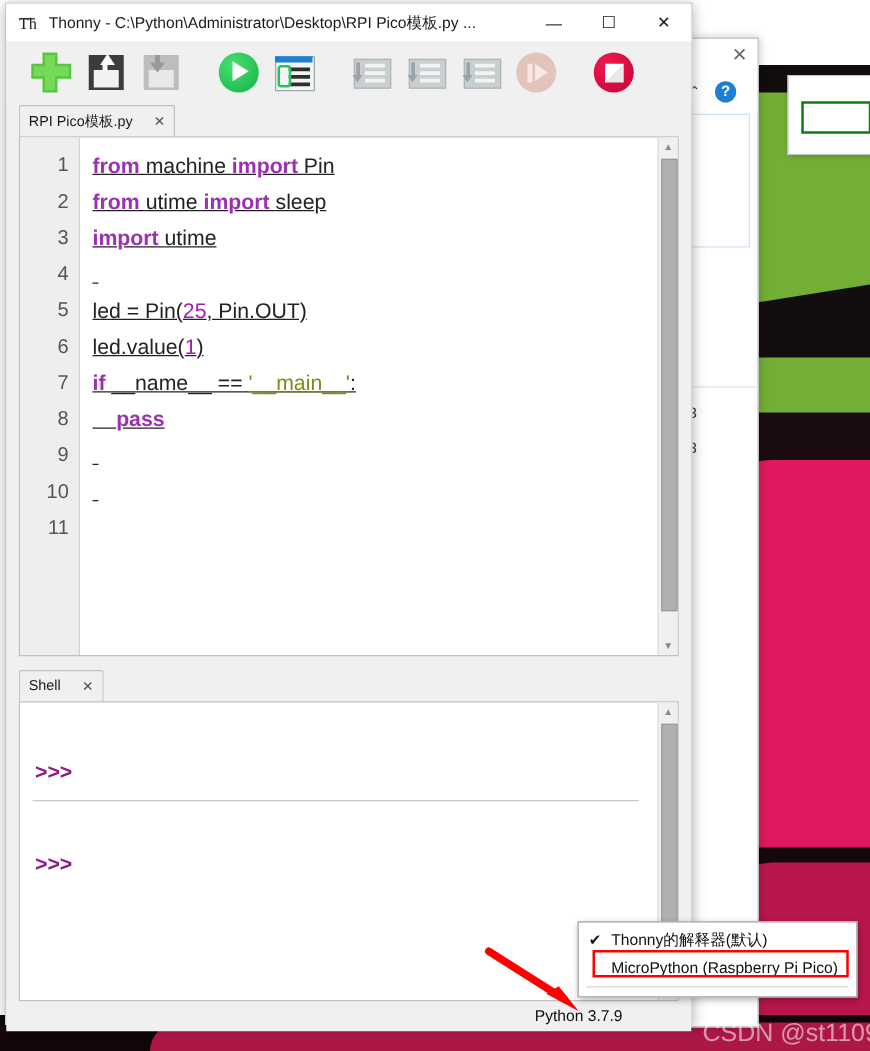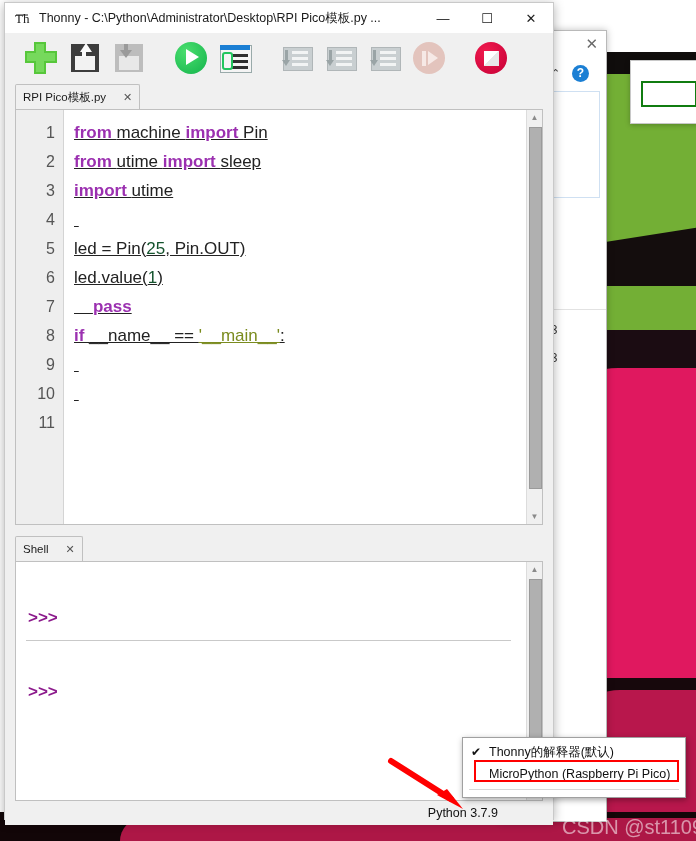--- a/index.html
+++ b/index.html
@@ -116,21 +116,21 @@
   #editor{height:416px;background:#ffffff;border:1px solid #c0c0c0;display:flex;position:relative;
     box-sizing:border-box;}
   #gutter{width:48px;background:#eeeeee;border-right:1px solid #d4d4d4;padding-top:8px;box-sizing:border-box;}
   .lnum{height:29px;line-height:29px;text-align:right;padding-right:8px;font-size:16px;color:#555;
     font-family:"Liberation Sans",sans-serif;}
   #code{flex:1;padding-top:8px;font-size:17px;font-family:"Liberation Sans",sans-serif;
     color:#222;position:relative;overflow:hidden;text-decoration:underline;}
   .cline{height:29px;line-height:29px;padding-left:10px;white-space:pre;}
   .cline.hl{background:#ececec;}
   .kw{color:#9b30b0;font-weight:bold;}
-  .num{color:#14532d;}
+  .num{color:#a21caf;}
   .str{color:#7a8b1e;text-decoration:underline;}
   .paren{color:#0033cc;}
   .editor-sb{position:absolute;right:0;top:0;width:15px;height:100%;background:#f0f0f0;
     border-left:1px solid #dcdcdc;}
   .sb-arrow{width:15px;height:15px;text-align:center;font-size:8px;color:#8a8a8a;line-height:15px;}
   .sb-thumb{position:absolute;left:2px;width:11px;background:#b0b0b0;border:1px solid #9a9a9a;}
 
   
   #shell-wrap{margin:10px 10px 0 10px;flex:none;}
   #shell{height:240px;background:#ffffff;border:1px solid #c0c0c0;position:relative;box-sizing:border-box;}
@@ -312,22 +312,22 @@
         <div class="lnum">10</div>
         <div class="lnum">11</div>
       </div>
       <div id="code">
           <div class="cline"><span class="kw">from </span><span>machine </span><span class="kw">import </span><span>Pin</span></div>
           <div class="cline"><span class="kw">from </span><span>utime </span><span class="kw">import </span><span>sleep</span></div>
           <div class="cline"><span class="kw">import </span><span>utime</span></div>
           <div class="cline">&nbsp;</div>
           <div class="cline"><span>led = Pin(</span><span class="num">25</span><span>, Pin.OUT)</span></div>
           <div class="cline"><span>led.value(</span><span class="num">1</span><span>)</span></div>
+          <div class="cline"><span class="kw">if </span><span>__name__ == </span><span class="str">'__main__'</span><span>:</span></div>
           <div class="cline"><span>    </span><span class="kw">pass</span></div>
-          <div class="cline"><span class="kw">if </span><span>__name__ == </span><span class="str">'__main__'</span><span>:</span></div>
           <div class="cline">&nbsp;</div>
           <div class="cline">&nbsp;</div>
         </div>
       <div class="editor-sb">
         <div class="sb-arrow">▲</div>
         <div class="sb-thumb" style="top:17px;height:360px"></div>
         <div class="sb-arrow" style="position:absolute;bottom:0">▼</div>
       </div>
     </div>
   </div>

